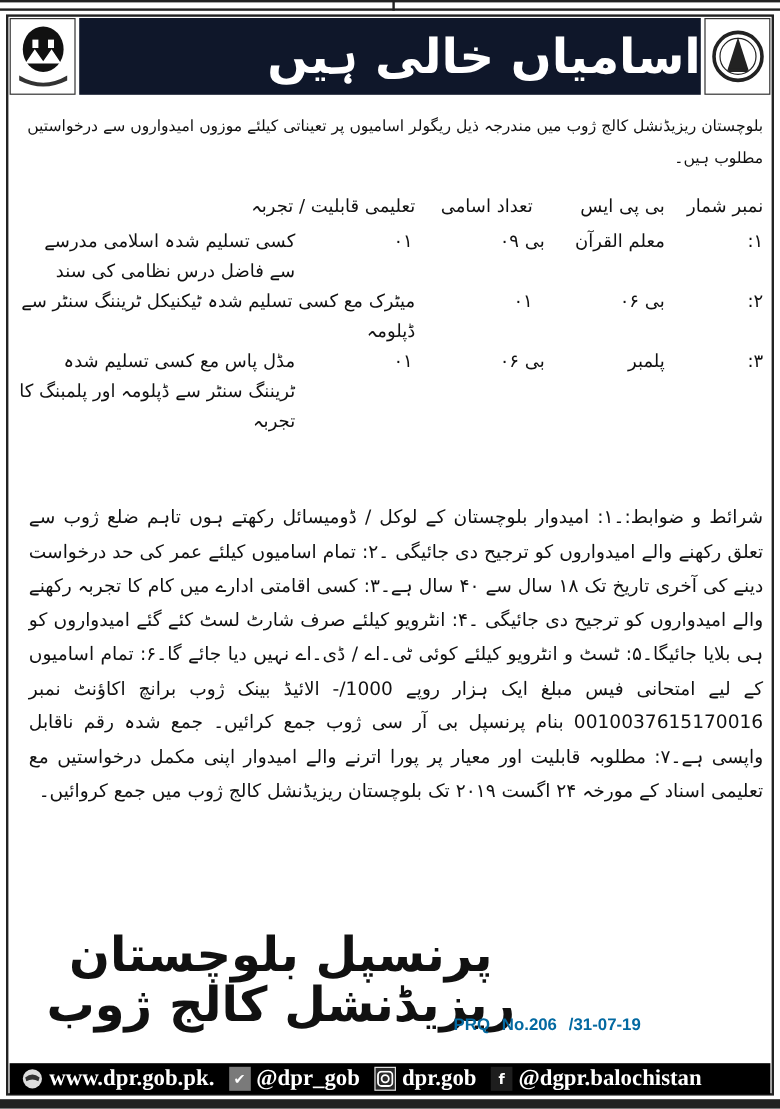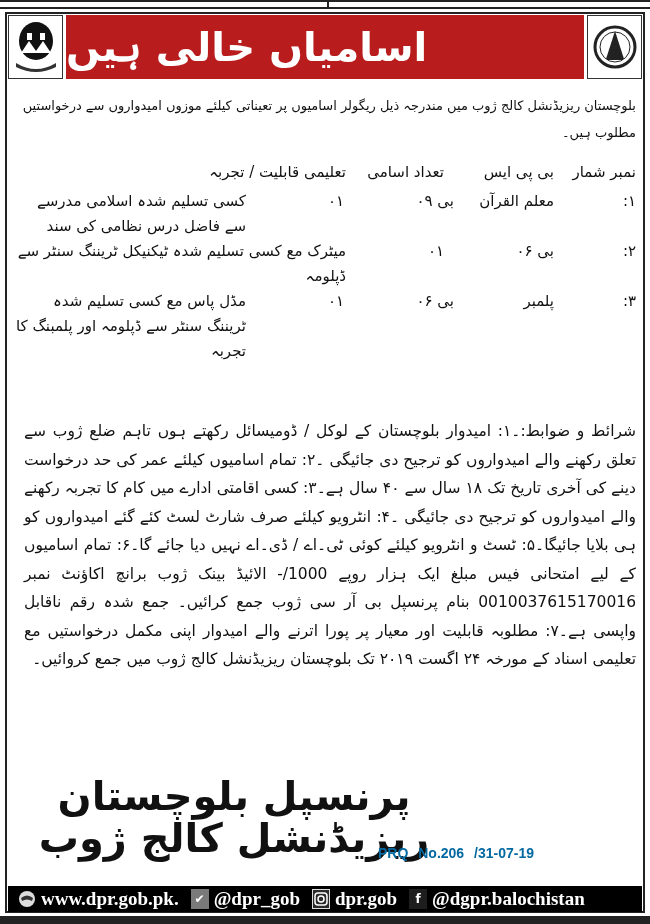--- a/index.html
+++ b/index.html
@@ -8,22 +8,22 @@
   .top-rule { position:absolute; left:0; top:0; width:650px; height:9px;
               border-top:2px solid #222; border-bottom:2px solid #222; box-sizing:border-box; }
   .top-rule .tick { position:absolute; left:327px; top:-2px; width:2px; height:9px; background:#222; }
   .frame { position:absolute; left:5px; top:12px; width:640px; height:901px;
            border:2px solid #222; box-sizing:border-box; }
   .header { position:absolute; left:8px; top:15px; width:634px; height:64px; }
   .logo { position:absolute; top:0; width:55px; height:64px; background:#fff;
           border:1px solid #333; box-sizing:border-box; display:flex; align-items:center; justify-content:center; }
   .logo-left { left:0; }
   .logo-right { right:0; }
-  .banner { position:absolute; left:58px; right:58px; top:0; height:64px; background:#b91c1c;
-            display:flex; align-items:center; justify-content:flex-start; }
+  .banner { position:absolute; left:58px; right:58px; top:0; height:64px; background:#0f172a;
+            display:flex; align-items:center; justify-content:flex-end; }
   .banner-title { color:#fff; font-family:"DejaVu Sans", sans-serif; font-weight:bold; font-size:40px;
                   direction:rtl; letter-spacing:1px; }
   .urdu { direction:rtl; text-align:right; font-family:"DejaVu Sans", sans-serif; }
   .intro { position:absolute; left:14px; right:14px; top:92px; font-size:13px; line-height:27px; }
   .table { position:absolute; left:14px; right:14px; top:160px; font-size:15px; line-height:25px; }
   .row { display:flex; direction:rtl; }
   .c-sr { width:72px;padding-left:10px; }
   .c-name { width:100px; }
   .c-bps { width:110px; }
   .c-count { width:98px; }

